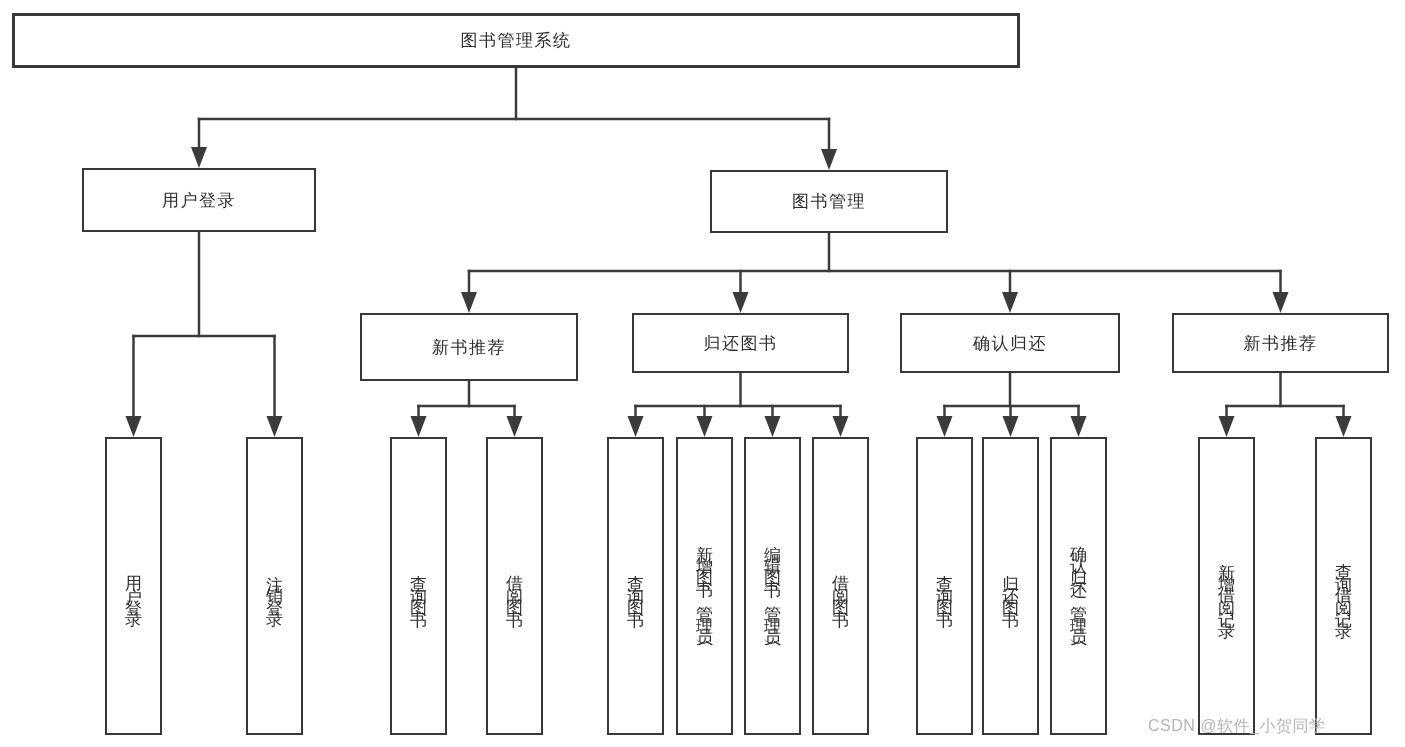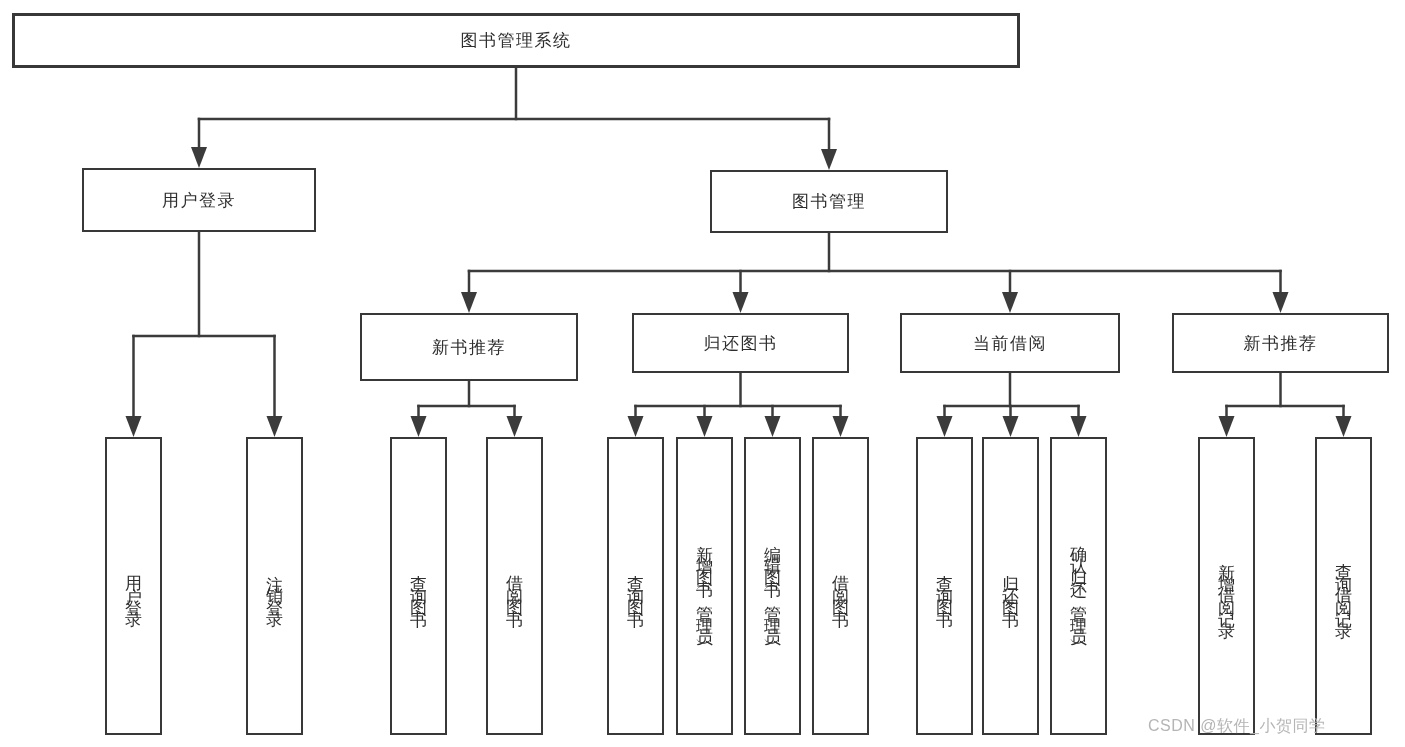--- a/index.html
+++ b/index.html
@@ -121,21 +121,21 @@
     <span>图书管理</span>
   </div>
 
   <div class="box hbox" style="left:360px;top:313px;width:218px;height:68px">
     <span>新书推荐</span>
   </div>
   <div class="box hbox" style="left:632px;top:313px;width:217px;height:60px">
     <span>归还图书</span>
   </div>
   <div class="box hbox" style="left:900px;top:313px;width:220px;height:60px">
-    <span>当前借阅</span>
+    <span>确认归还</span>
   </div>
   <div class="box hbox" style="left:1172px;top:313px;width:217px;height:60px">
     <span>新书推荐</span>
   </div>
 
   <div class="box leaf" style="left:105px">
     <span>用户登录</span>
   </div>
   <div class="box leaf" style="left:246px">
     <span>注销登录</span>

